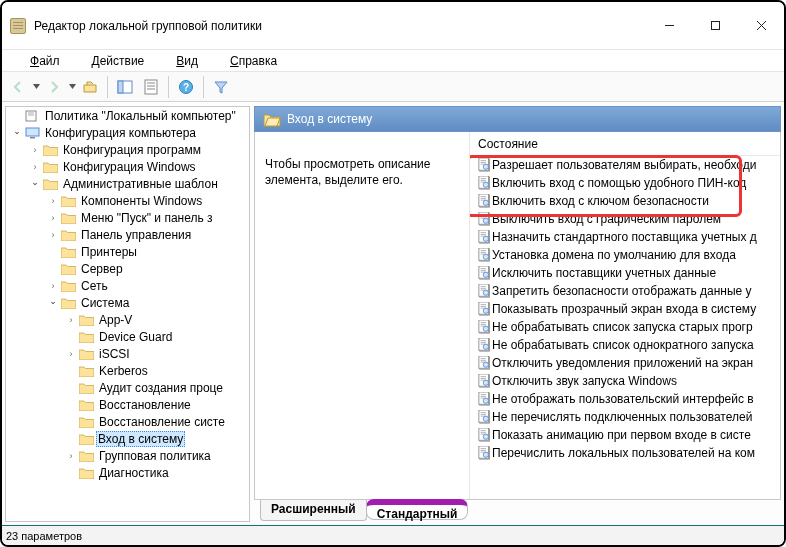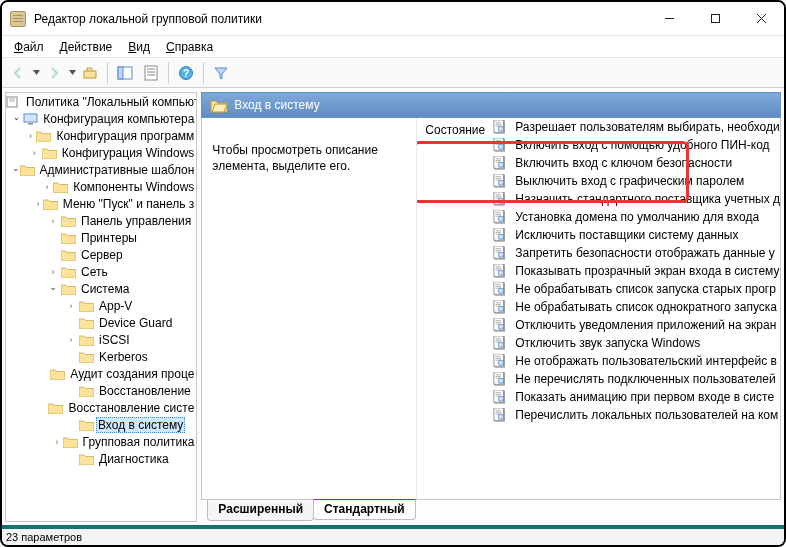--- a/index.html
+++ b/index.html
@@ -1,28 +1,28 @@
 <!DOCTYPE html>
 <html><head>
 <meta charset="utf-8">
 <style>
   * { box-sizing: border-box; margin: 0; padding: 0; font-family: "Segoe UI", Tahoma, sans-serif; user-select: none; }
   body { width: 786px; height: 547px; background: #fdfdfd; border: 2px solid #000; border-radius: 8px; overflow: hidden; display: flex; flex-direction: column; }
 
   
-  .titlebar { height: 34px; display: flex; align-items: center; padding-left: 8px; background: #fff; border-bottom: 1px solid #e5e5e5; }
+  .titlebar { height: 48px; display: flex; align-items: center; padding-left: 8px; background: #fff; border-bottom: 1px solid #e5e5e5; }
   .titlebar .app-icon { width: 16px; height: 16px; background: #d9c99a; border: 1px solid #a8945a; border-radius: 2px; margin-right: 8px; position: relative; }
   .titlebar .app-icon::after { content: ""; position: absolute; left: 2px; right: 2px; top: 3px; height: 1px; background: #a8945a; box-shadow: 0 3px 0 #a8945a, 0 6px 0 #a8945a; }
   .titlebar .title { font-size: 12px; flex: 1; }
   .titlebar .winbtn { width: 46px; height: 34px; display: flex; align-items: center; justify-content: center; color: #222; }
   .winbtn svg { width: 11px; height: 11px; stroke: #222; stroke-width: 1; fill: none; }
 
   
   .menubar { height: 22px; display: flex; align-items: center; padding: 0 4px; background: #fff; border-bottom: 1px solid #e5e5e5; font-size: 12px; }
-  .menubar .menu-item { padding: 2px 8px; }
+  .menubar .menu-item { padding: 2px 8px; margin-left: 16px; }
   .menubar .menu-item u { text-decoration: underline; }
 
   
   .toolbar { height: 30px; display: flex; align-items: center; padding: 0 4px; gap: 2px; background: #fafafa; border-bottom: 1px solid #d0d0d0; }
   .toolbar .sep { width: 1px; height: 22px; background: #d0d0d0; margin: 0 3px; }
   .tbtn { width: 24px; height: 24px; display: flex; align-items: center; justify-content: center; border: 1px solid transparent; border-radius: 2px; }
   .tbtn svg { width: 16px; height: 16px; }
   .tbtn.disabled { opacity: .35; }
   .arrow-drop { width: 8px; display: flex; align-items: center; justify-content: center; }
   .arrow-drop svg { width: 7px; height: 7px; fill: #555; }
@@ -37,34 +37,34 @@
   .folder svg { width: 15px; height: 12px; }
   .tree-label.selected { background: #cde8ff; border: 1px dotted #3a8dde; padding: 0 1px; margin-left: -1px; }
   .tree-label { padding: 0 2px; }
 
   
   .right-pane { flex: 1; margin: 3px 3px 3px 2px; display: flex; flex-direction: column; }
   .section-header { height: 26px; background: linear-gradient(#7fa9d7, #5f8cc4); color: #fff; display: flex; align-items: center; padding-left: 8px; border: 1px solid #6b94c4; font-size: 12px; gap: 6px; }
   .section-header .hdr-icon { width: 18px; height: 15px; }
   .section-body { flex: 1; border: 1px solid #c7c7c7; border-top: none; background: #fff; display: flex; overflow: hidden; }
   .section-left { width: 214px; padding: 8px 10px; font-size: 12px; line-height: 1.35; margin-top: 16px; }
-  .section-right { flex: 1; border-left: 1px solid #e8e8e8; display: flex; flex-direction: row; overflow: hidden; position: relative; }
+  .section-right { flex: 1; border-left: 1px solid #e8e8e8; display: flex; flex-direction: column; overflow: hidden; position: relative; }
   .col-header { height: 24px; border-bottom: 1px solid #e8e8e8; display: flex; align-items: center; padding-left: 8px; font-size: 12px; }
   .policy-list { flex: 1; overflow: hidden; font-size: 12px; }
-  .policy-row { height: 18px; display: flex; align-items: center; padding-left: 8px; gap: 8px; white-space: nowrap; }
+  .policy-row { height: 18px; display: flex; align-items: center; padding-left: 8px; gap: 0; white-space: nowrap; }
   .policy-row .p-icon { width: 14px; height: 14px; flex-shrink: 0; }
   .highlight-box { position: absolute; border: 3px solid #e33; border-radius: 6px; pointer-events: none; }
 
   
   .tabs-bar { height: 22px; display: flex; padding-left: 6px; font-size: 12px; border-top: 1px solid #fff; font-weight: bold; }
   .tab { padding: 2px 10px 1px; border: 1px solid #bdbdbd; border-top: none; background: #f5f5f5; border-bottom-left-radius: 4px; border-bottom-right-radius: 4px; margin-right: -1px; position: relative; top: -1px; }
-  .tab.active { background: #fff; border-top: 1px solid #a21caf; top: -2px; }
-
-  
-  .statusbar { height: 20px; border-top: 4px solid #0f766e; font-size: 11px; display: flex; align-items: center; padding-left: 4px; background: #f3f3f3; }
+  .tab.active { background: #fff; border-top: 6px solid #a21caf; top: -2px; border-radius: 8px; }
+
+  
+  .statusbar { height: 20px; border-top: 1px solid #0f766e; font-size: 11px; display: flex; align-items: center; padding-left: 4px; background: #f3f3f3; }
 
   
   .tree-pane::-webkit-scrollbar, .policy-list::-webkit-scrollbar { width: 16px; height: 16px; }
   .tree-pane::-webkit-scrollbar-thumb, .policy-list::-webkit-scrollbar-thumb { background: #cdcdcd; border: 3px solid #f0f0f0; border-radius: 8px; }
   .tree-pane::-webkit-scrollbar-track { background: #f0f0f0; }
 </style>
 </head>
 <body>
 
 <div class="titlebar">
@@ -460,21 +460,21 @@
             </div>
             <div class="policy-row">
               <span class="p-icon"><svg viewBox="0 0 16 16">
                   <rect x="2" y="1" width="11" height="14" fill="#fff" stroke="#888"></rect>
                   <rect x="1" y="0" width="11" height="14" fill="#fff" stroke="#888"></rect>
                   <line x1="3" y1="3" x2="9" y2="3" stroke="#aaa"></line>
                   <line x1="3" y1="5" x2="9" y2="5" stroke="#aaa"></line>
                   <line x1="3" y1="7" x2="9" y2="7" stroke="#aaa"></line>
                   <circle cx="9" cy="10" r="3" fill="#cfe6ff" stroke="#5a8bd0"></circle>
                 </svg></span>
-              <span>Исключить поставщики систему данных</span>
+              <span>Исключить поставщики учетных данные</span>
             </div>
             <div class="policy-row">
               <span class="p-icon"><svg viewBox="0 0 16 16">
                   <rect x="2" y="1" width="11" height="14" fill="#fff" stroke="#888"></rect>
                   <rect x="1" y="0" width="11" height="14" fill="#fff" stroke="#888"></rect>
                   <line x1="3" y1="3" x2="9" y2="3" stroke="#aaa"></line>
                   <line x1="3" y1="5" x2="9" y2="5" stroke="#aaa"></line>
                   <line x1="3" y1="7" x2="9" y2="7" stroke="#aaa"></line>
                   <circle cx="9" cy="10" r="3" fill="#cfe6ff" stroke="#5a8bd0"></circle>
                 </svg></span>

